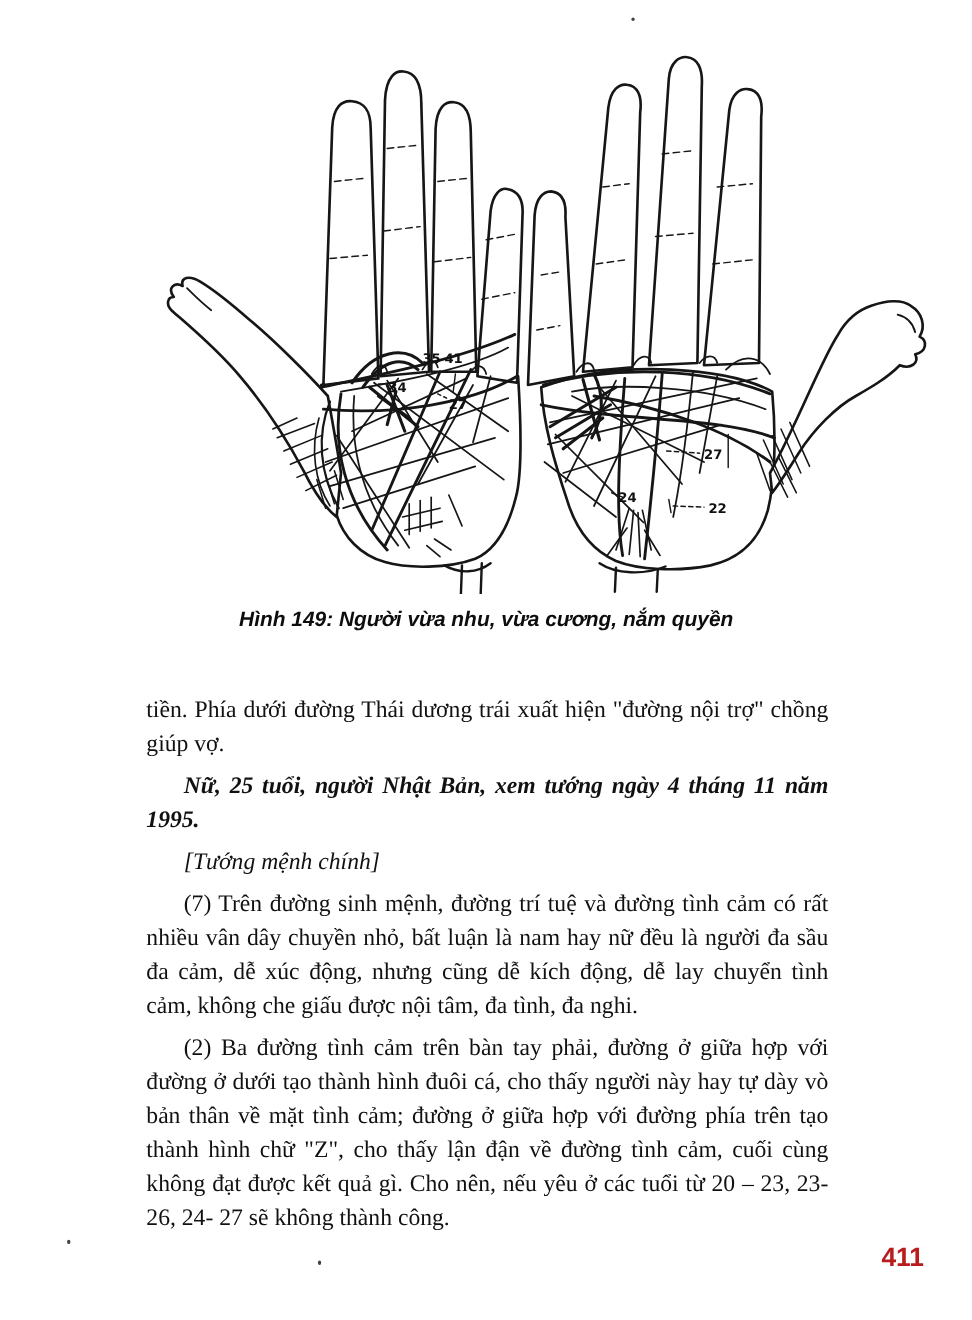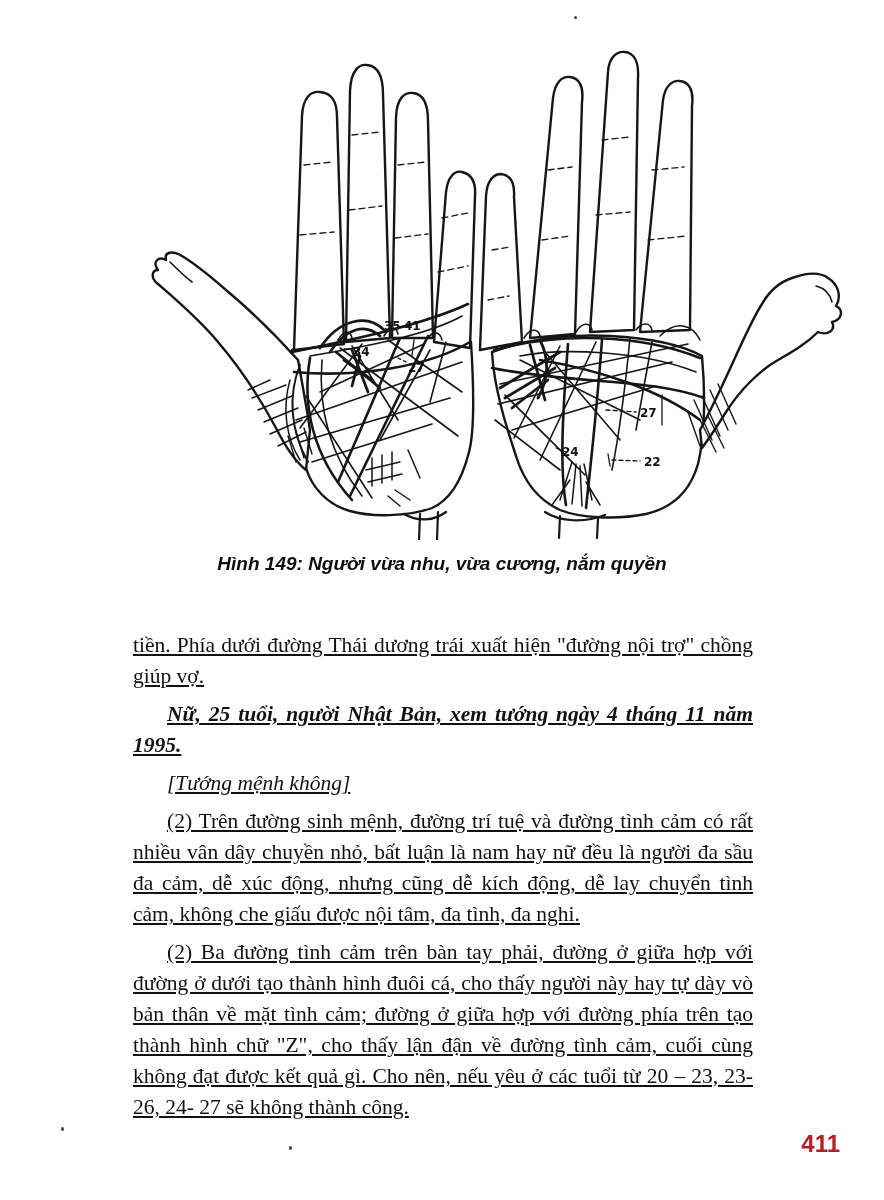--- a/index.html
+++ b/index.html
@@ -20,21 +20,20 @@
     text-align:center;
     font-family:"Liberation Sans","DejaVu Sans",sans-serif;
     font-weight:bold;font-style:italic;
     font-size:19px;line-height:28px;color:#0d0d0d;
     letter-spacing:0px;
   }
   .body-text{
     position:absolute;top:630px;left:133px;width:620px;
     font-size:21.5px;line-height:31px;
     text-align:justify;
-    text-decoration:underline;
   }
   .body-text p{margin:0 0 7px 0;}
   .para-indent{text-indent:34px;}
   .para-bold-italic{font-weight:bold;font-style:italic;}
   .para-italic{font-style:italic;}
   .page-number{
     position:absolute;top:1130px;right:44px;
     font-family:"Liberation Sans","DejaVu Sans",sans-serif;
     font-weight:bold;font-size:24px;color:#b91c1c;
   }
@@ -264,22 +263,22 @@
     </svg>
   </div>
 
   <div class="figure-caption">
     <div>Hình 149: Người vừa nhu, vừa cương, nắm quyền</div>
   </div>
 
   <div class="body-text">
     <p>tiền. Phía dưới đường Thái dương trái xuất hiện "đường nội trợ" chồng giúp vợ.</p>
     <p class="para-indent para-bold-italic">Nữ, 25 tuổi, người Nhật Bản, xem tướng ngày 4 tháng 11 năm 1995.</p>
-    <p class="para-indent para-italic">[Tướng mệnh không]</p>
-    <p class="para-indent">(2) Trên đường sinh mệnh, đường trí tuệ và đường tình cảm có rất nhiều vân dây chuyền nhỏ, bất luận là nam hay nữ đều là người đa sầu đa cảm, dễ xúc động, nhưng cũng dễ kích động, dễ lay chuyển tình cảm, không che giấu được nội tâm, đa tình, đa nghi.</p>
+    <p class="para-indent para-italic">[Tướng mệnh chính]</p>
+    <p class="para-indent">(7) Trên đường sinh mệnh, đường trí tuệ và đường tình cảm có rất nhiều vân dây chuyền nhỏ, bất luận là nam hay nữ đều là người đa sầu đa cảm, dễ xúc động, nhưng cũng dễ kích động, dễ lay chuyển tình cảm, không che giấu được nội tâm, đa tình, đa nghi.</p>
     <p class="para-indent">(2) Ba đường tình cảm trên bàn tay phải, đường ở giữa hợp với đường ở dưới tạo thành hình đuôi cá, cho thấy người này hay tự dày vò bản thân về mặt tình cảm; đường ở giữa hợp với đường phía trên tạo thành hình chữ "Z", cho thấy lận đận về đường tình cảm, cuối cùng không đạt được kết quả gì. Cho nên, nếu yêu ở các tuổi từ 20 – 23, 23- 26, 24- 27 sẽ không thành công.</p>
   </div>
 
   <div class="speck speck-bottom-left"></div>
   <div class="speck speck-bottom-center"></div>
 
   <div class="page-number">411</div>
 
 </div>
 

